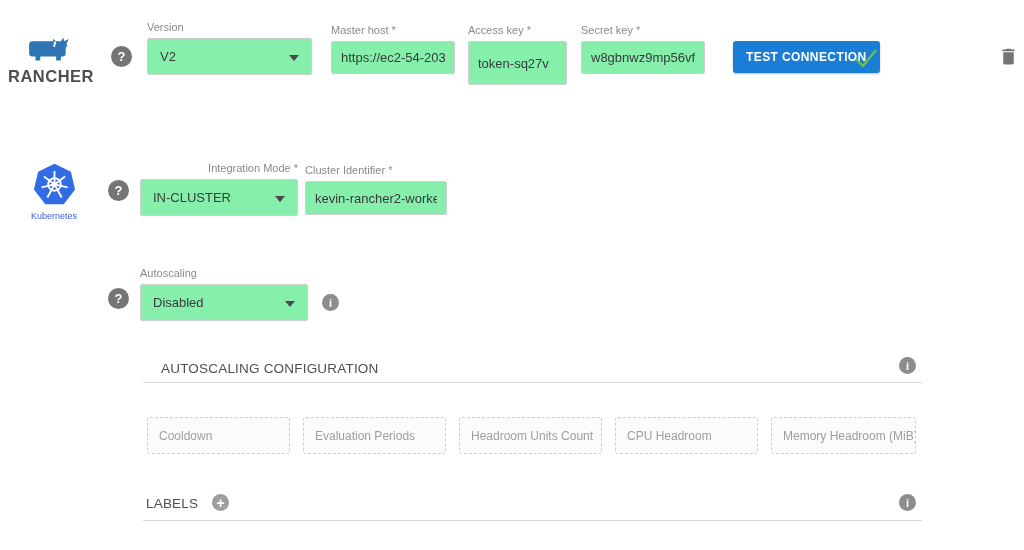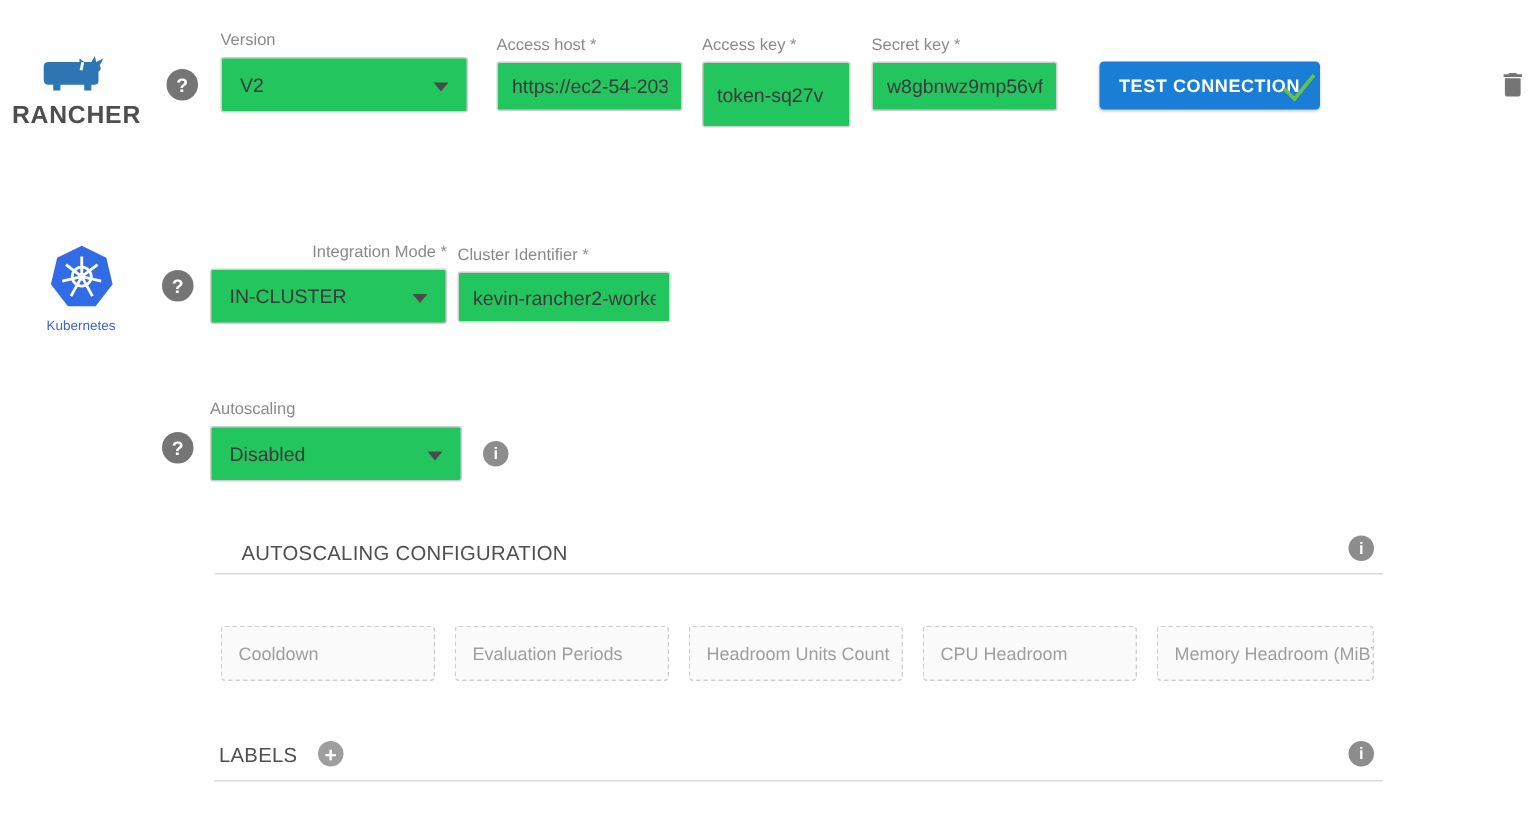--- a/index.html
+++ b/index.html
@@ -15,21 +15,21 @@
   
   .round-icon { position:absolute; border-radius:50%; color:#fff; display:flex; align-items:center; justify-content:center; cursor:pointer; }
   .help { width:21px; height:21px; background:#757575; font-size:13px; font-weight:bold; }
   .info { width:17px; height:17px; background:#8d8d8d; font-size:11px; font-weight:bold; }
   .plus { width:17px; height:17px; background:#9e9e9e; font-size:14px; font-weight:bold; line-height:1; }
 
   
   .field { position:absolute; }
   .field label { display:block; font-size:11px; color:#8a8a8a; margin-bottom:5px; }
   .box, .field input[type=text] {
-    border:1px solid #cfcfcf; border-radius:2px; background:#22c55e;
+    border:1px solid #cfcfcf; border-radius:2px; background:#86efac;
     font-size:13px; color:#3a3a3a; font-family:"Liberation Sans", sans-serif;
   }
   .field input[type=text] { width:100%; padding:0 9px; outline:none; }
   .select { position:relative; display:flex; align-items:center; padding-left:12px; cursor:pointer; }
   .caret { position:absolute; right:12px; top:50%; margin-top:-2px; width:0; height:0;
            border-left:5px solid transparent; border-right:5px solid transparent; border-top:6px solid #4a4a4a; }
 
   
   .btn-primary { position:absolute; left:733px; top:41px; height:32px; padding:0 13px;
     background:#1b7ed6; color:#fff; border:none; border-radius:3px; font-size:12px; font-weight:bold;
@@ -71,21 +71,21 @@
 
   <div class="field" style="left:147px; top:21px; width:165px;">
     <label>Version</label>
     <div class="box select" style="height:37px;">
       <span>V2</span>
       <span class="caret"></span>
     </div>
   </div>
 
   <div class="field" style="left:331px; top:24px; width:124px;">
-    <label>Access host *</label>
+    <label>Master host *</label>
     <input type="text" style="height: 33px;" value="https://ec2-54-203-">
   </div>
 
   <div class="field" style="left:468px; top:24px; width:99px;">
     <label>Access key *</label>
     <input type="text" style="height: 44px;" value="token-sq27v">
   </div>
 
   <div class="field" style="left:581px; top:24px; width:124px;">
     <label>Secret key *</label>

